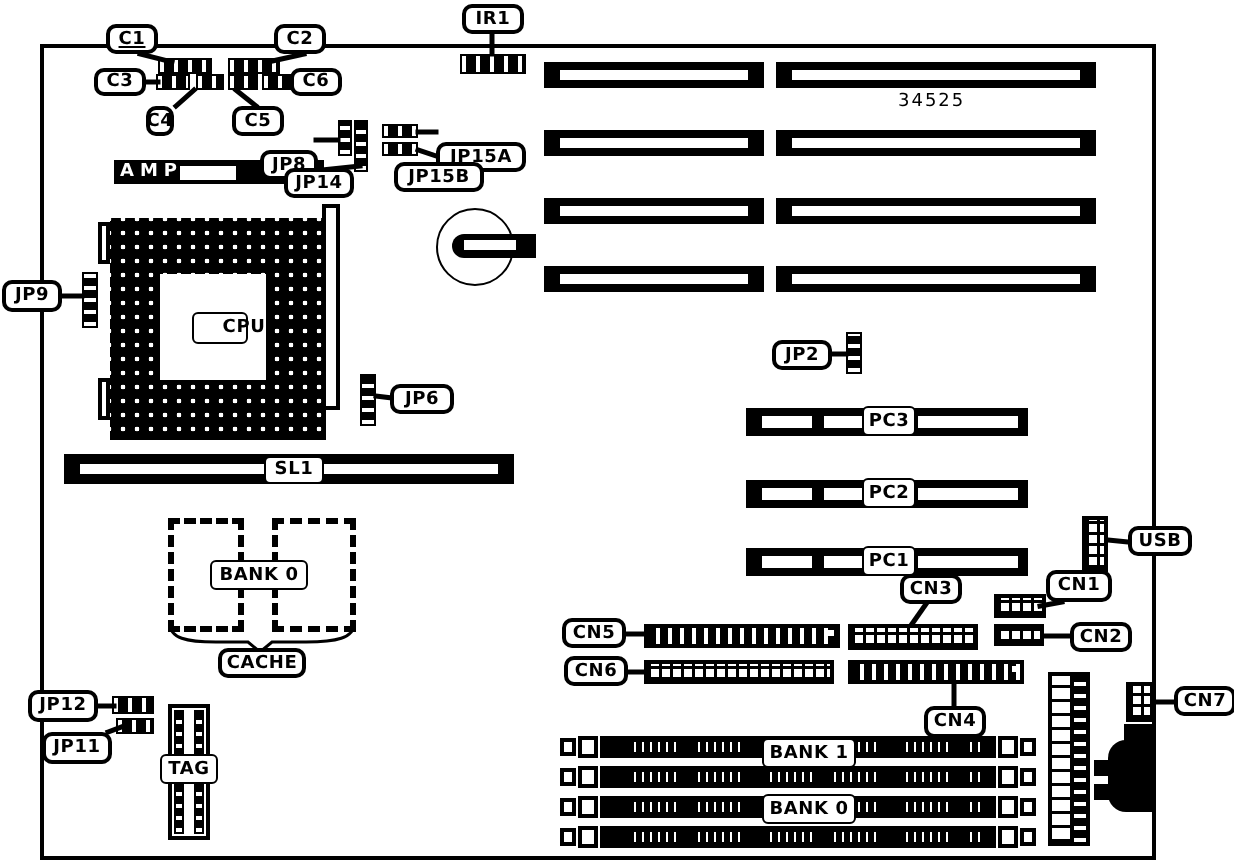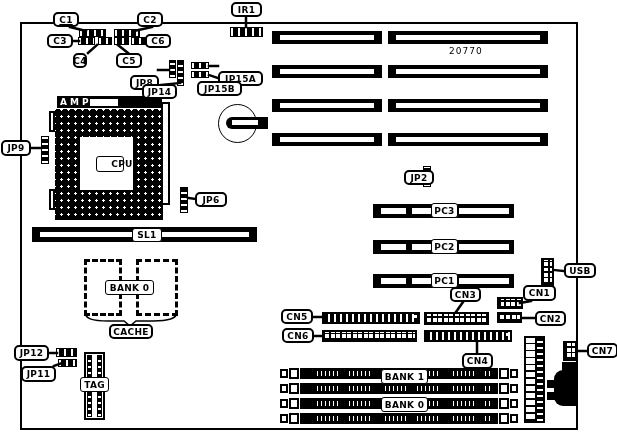--- a/index.html
+++ b/index.html
@@ -61,37 +61,37 @@
   <div class="isa" style="left:388px;top:99px;width:160px;height:13px;">
       <div class="isa-in"></div>
     </div>
   <div class="isa" style="left:272px;top:133px;width:110px;height:13px;">
       <div class="isa-in"></div>
     </div>
   <div class="isa" style="left:388px;top:133px;width:160px;height:13px;">
       <div class="isa-in"></div>
     </div>
 
-  <div class="pnum" style="left:449px;top:46px;">20770</div>
+  <div class="pnum" style="left:449px;top:46px;">34525</div>
 
   <div class="abs hjump" style="left:230px;top:27px;width:33px;height:10px;"></div>
 
   <div class="abs hjump" style="left:79px;top:29px;width:27px;height:8px;"></div>
   <div class="abs hjump" style="left:114px;top:29px;width:26px;height:8px;"></div>
   <div class="abs hjump" style="left:78px;top:37px;width:17px;height:8px;"></div>
   <div class="abs hjump" style="left:98px;top:37px;width:14px;height:8px;"></div>
   <div class="abs hjump" style="left:114px;top:37px;width:15px;height:8px;"></div>
   <div class="abs hjump" style="left:131px;top:37px;width:16px;height:8px;"></div>
 
   <div class="abs vjump" style="left:169px;top:60px;width:7px;height:18px;"></div>
   <div class="abs vjump" style="left:177px;top:60px;width:7px;height:26px;"></div>
   <div class="abs hjump" style="left:191px;top:62px;width:18px;height:7px;"></div>
   <div class="abs hjump" style="left:191px;top:71px;width:18px;height:7px;"></div>
 
-  <div class="abs ink" style="left:57px;top:96px;width:105px;height:12px;z-index:12;">
+  <div class="abs ink" style="left:57px;top:80px;width:105px;height:12px;z-index:12;">
     <span style="position:absolute;left:3px;top:1px;color:#fff;font:bold 9px 'DejaVu Sans',sans-serif;letter-spacing:3px;">AMP</span>
     <div class="abs" style="left:33px;top:3px;width:28px;height:7px;background:#fff;"></div>
   </div>
   <div class="abs dots" style="left:55px;top:109px;width:108px;height:111px;z-index:10;">
     <div class="abs" style="left:25px;top:28px;width:53px;height:53px;background:#fff;"></div>
   </div>
   <div class="lbl onbd" style="left:96px;top:156px;width:28px;height:16px;padding-left:24px;">CPU</div>
   <div class="abs wbox" style="left:49px;top:111px;width:6px;height:21px;z-index:11;"></div>
   <div class="abs wbox" style="left:49px;top:189px;width:6px;height:21px;z-index:11;"></div>
   <div class="abs wbox" style="left:161px;top:102px;width:9px;height:103px;z-index:9;"></div>
@@ -239,21 +239,21 @@
   <div class="lbl" style="left:145px;top:34px;width:26px;height:14px;">C6</div>
   <div class="lbl" style="left:73px;top:53px;width:14px;height:15px;">C4</div>
   <div class="lbl" style="left:116px;top:53px;width:26px;height:15px;">C5</div>
   <div class="lbl" style="left:231px;top:2px;width:31px;height:15px;">IR1</div>
   <div class="lbl" style="left:130px;top:45px;width:29px;height:15px;margin-top:30px;">JP8</div>
   <div class="lbl" style="left:142px;top:84px;width:35px;height:15px;">JP14</div>
   <div class="lbl" style="left:218px;top:59px;width:45px;height:15px;margin-top:12px;">JP15A</div>
   <div class="lbl" style="left:197px;top:81px;width:45px;height:15px;">JP15B</div>
   <div class="lbl" style="left:1px;top:140px;width:30px;height:16px;text-align:center;">JP9</div>
   <div class="lbl" style="left:195px;top:192px;width:32px;height:15px;">JP6</div>
-  <div class="lbl" style="left:404px;top:170px;width:30px;height:15px;">JP2</div>
+  <div class="lbl" style="left:386px;top:170px;width:30px;height:15px;">JP2</div>
   <div class="lbl" style="left:14px;top:345px;width:35px;height:16px;">JP12</div>
   <div class="lbl" style="left:21px;top:366px;width:35px;height:16px;">JP11</div>
   <div class="lbl" style="left:281px;top:309px;width:32px;height:15px;">CN5</div>
   <div class="lbl" style="left:282px;top:328px;width:32px;height:15px;">CN6</div>
   <div class="lbl" style="left:450px;top:287px;width:31px;height:15px;">CN3</div>
   <div class="lbl" style="left:462px;top:353px;width:31px;height:16px;">CN4</div>
   <div class="lbl" style="left:523px;top:285px;width:33px;height:16px;">CN1</div>
   <div class="lbl" style="left:535px;top:311px;width:31px;height:15px;">CN2</div>
   <div class="lbl" style="left:564px;top:263px;width:32px;height:15px;">USB</div>
   <div class="lbl" style="left:587px;top:343px;width:31px;height:15px;">CN7</div>

